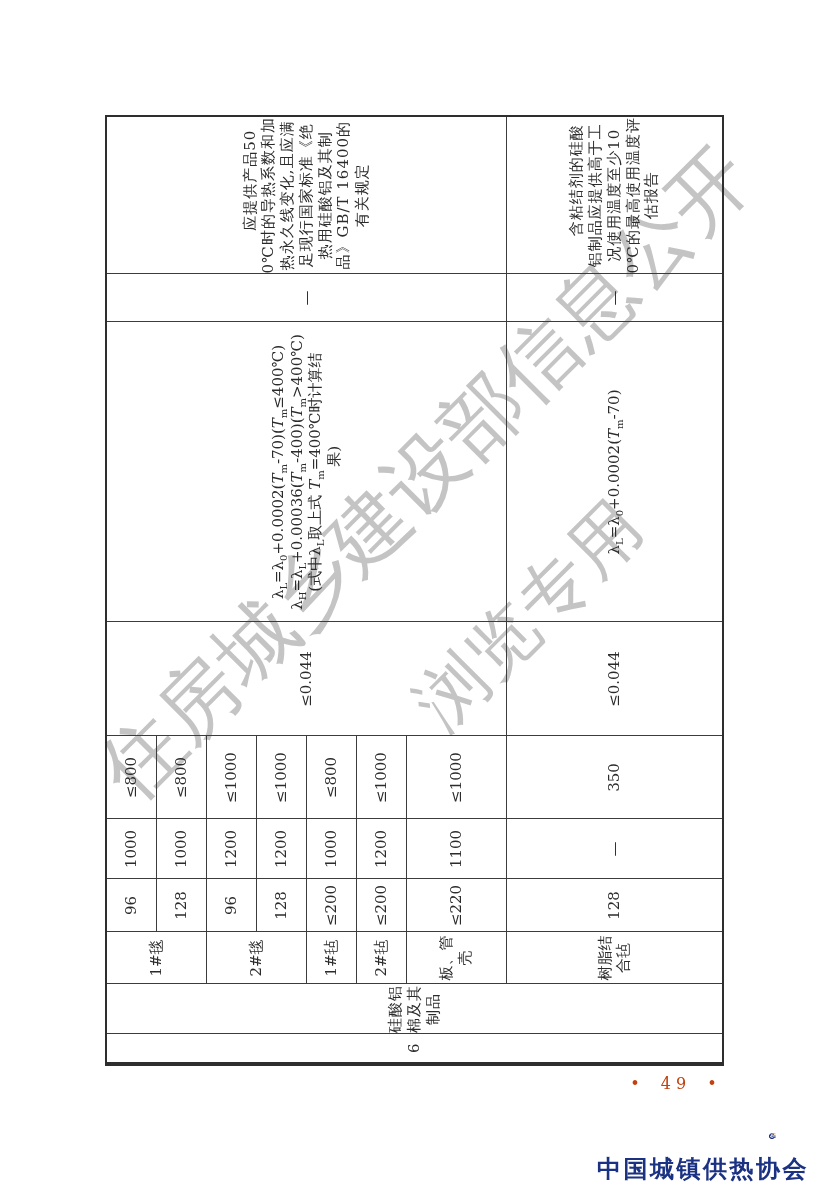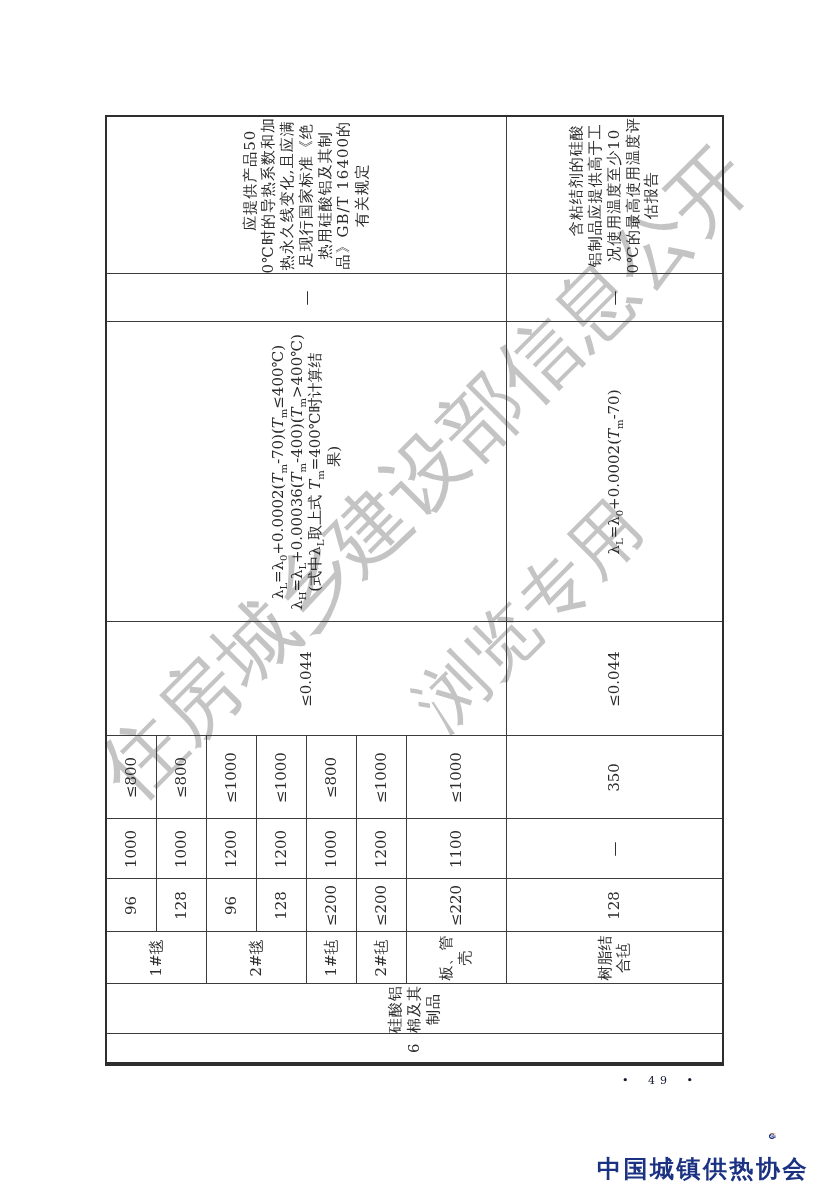--- a/index.html
+++ b/index.html
@@ -24,22 +24,22 @@
   td.c-name{padding:0 4px;line-height:19px;}
   td.c-cat{padding:0 10px;line-height:20px;letter-spacing:1px;}
   td.c-remark{text-align:left;padding:0 7px;font-size:16px;line-height:19px;
       text-indent:2em;letter-spacing:1px;}
   td.c-formula{text-align:left;padding:2px 4px 2px 8px;font-size:15px;line-height:24px;}
   td.c-formula sub{font-size:10px;line-height:0;}
   td.c-formula i{font-family:"DejaVu Serif","Liberation Serif",serif;}
   .formula-cont{padding-left:2.1em;}
 
   
-  #page-number{position:absolute;left:595px;top:1074px;width:130px;text-align:center;
-      font-size:11px;letter-spacing:5px;word-spacing:6px;color:#0f172a;z-index:2;}
+  #page-number{position:absolute;left:611px;top:1074px;width:130px;text-align:center;
+      font-size:16px;letter-spacing:5px;word-spacing:6px;color:#c2410c;z-index:2;}
   #footer-logo{position:absolute;left:597px;top:1133px;height:52px;display:flex;
       align-items:flex-end;gap:14px;z-index:2;flex-direction:column;}
   #org-name{font-family:"Liberation Sans","DejaVu Sans",sans-serif;font-weight:bold;
       font-size:24px;letter-spacing:2.5px;color:#1b3182;}
 </style>
 </head>
 <body>
 
 <div id="page">
 

